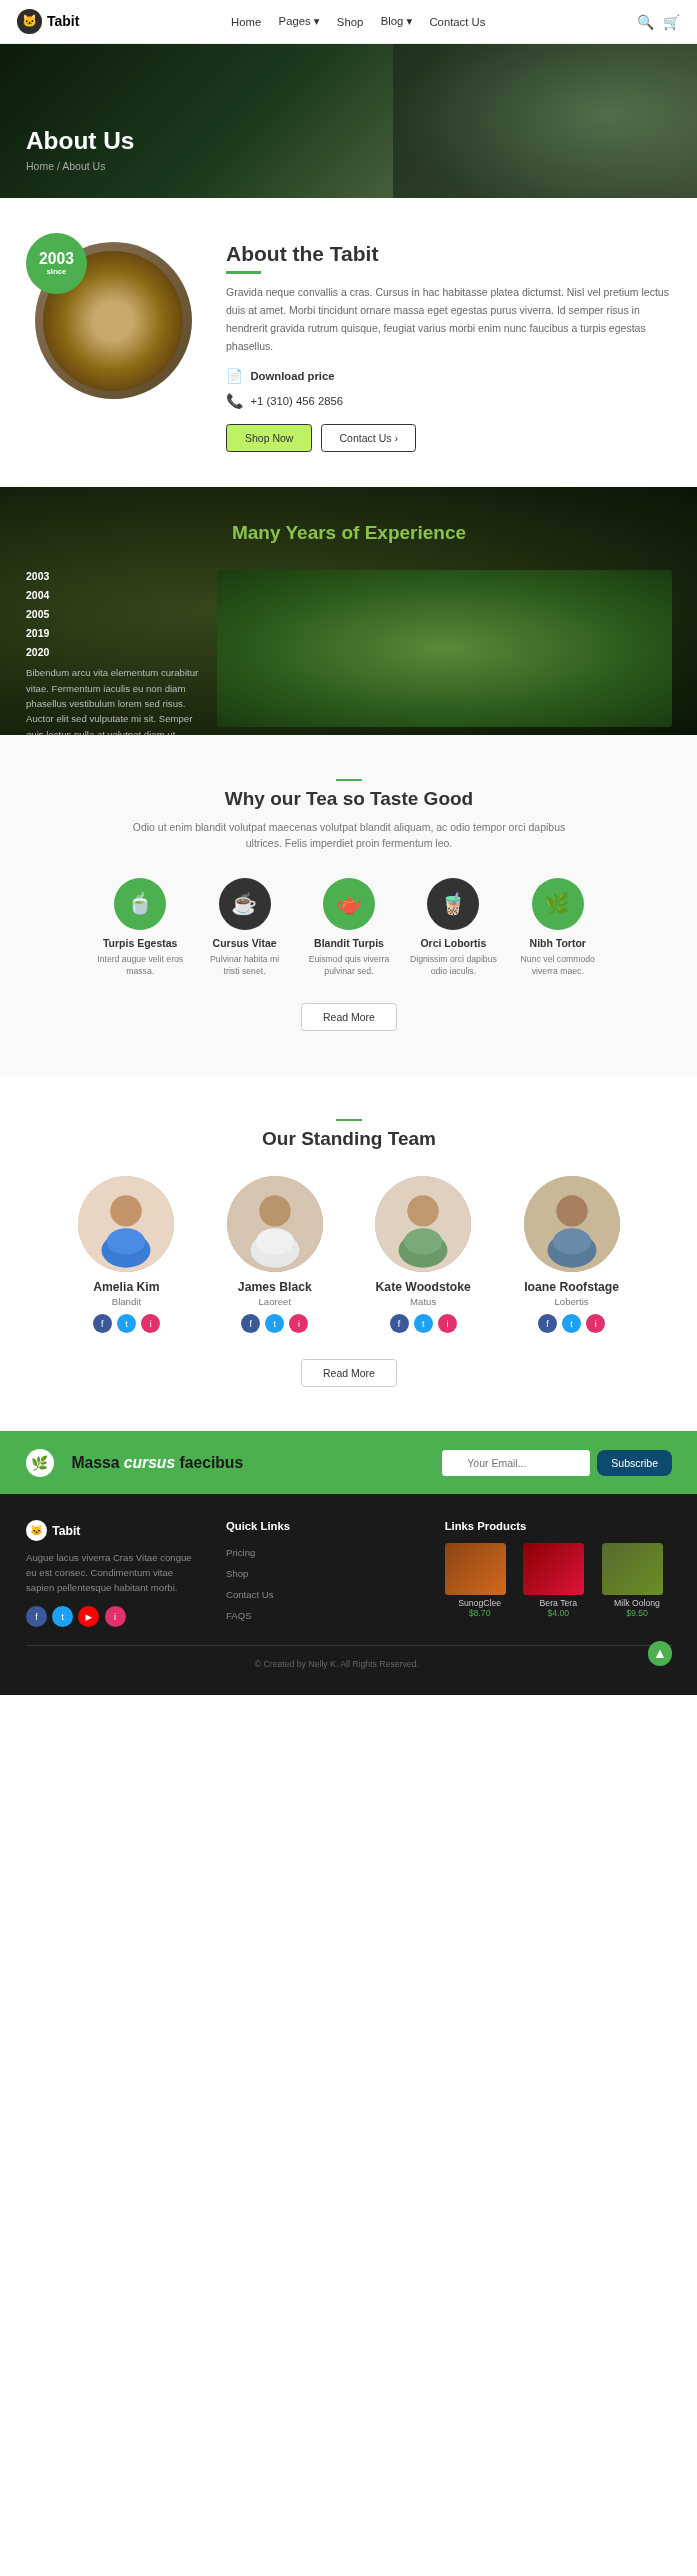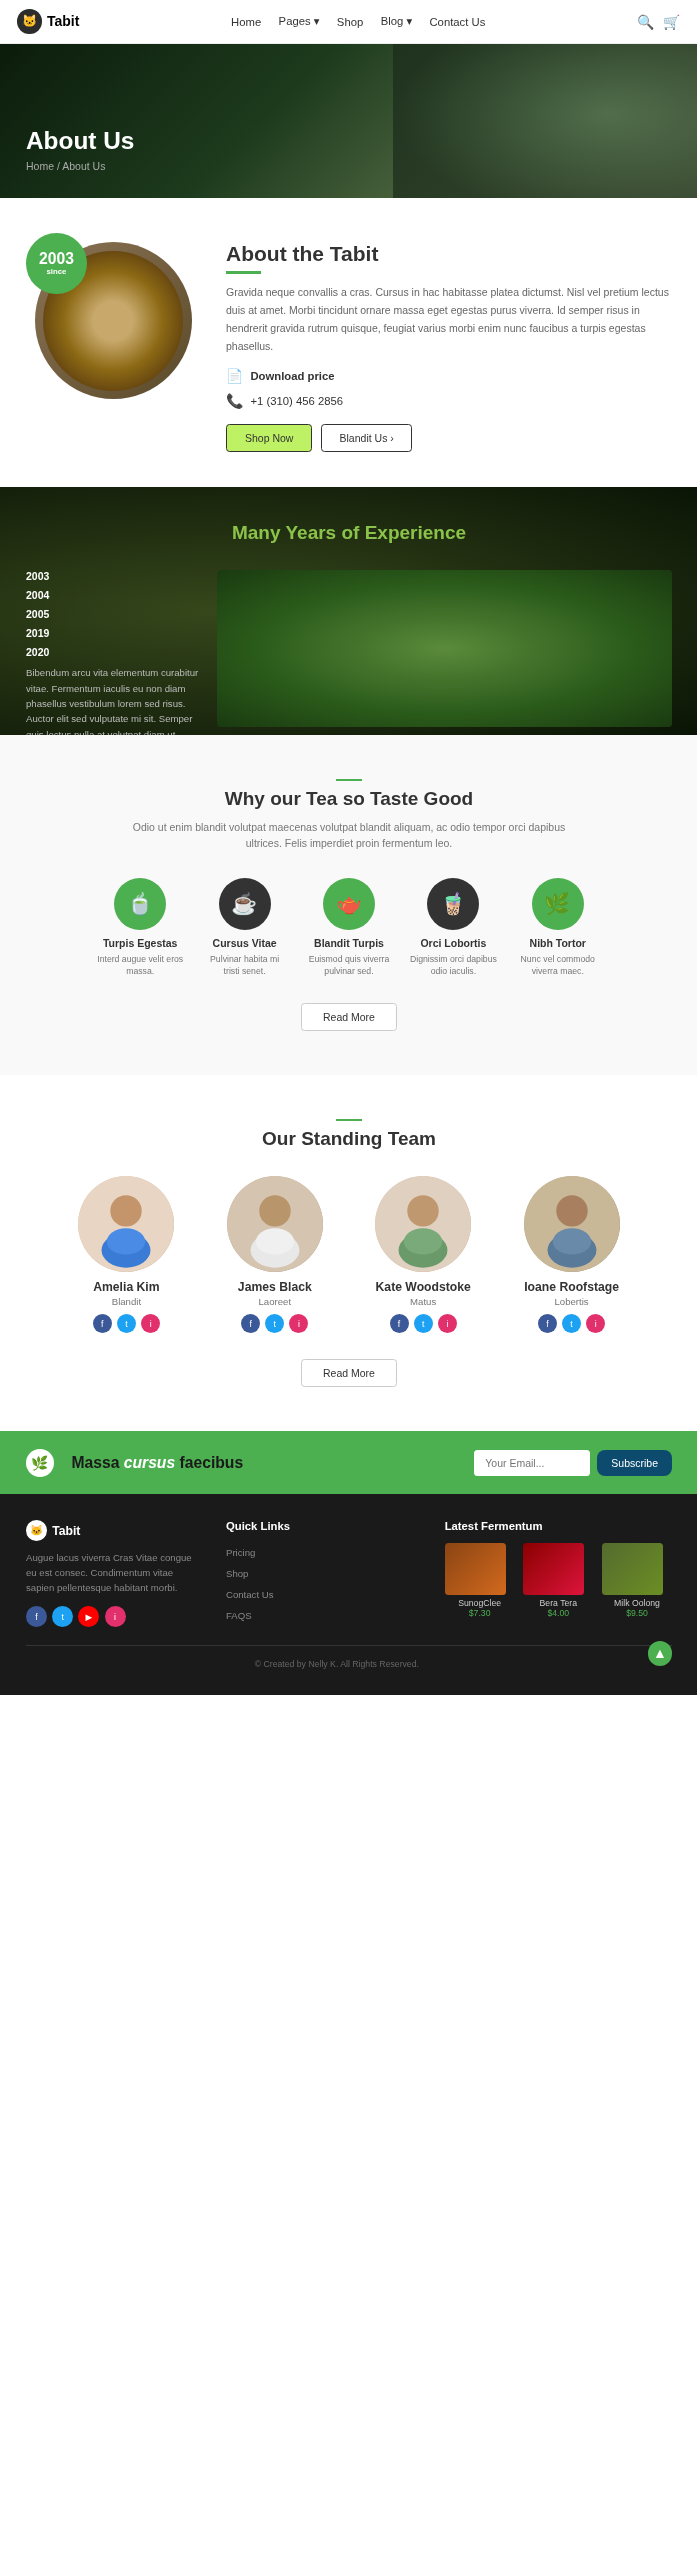--- a/index.html
+++ b/index.html
@@ -157,21 +157,21 @@
     
     .newsletter-section {
       background: #4caf50; padding: 17.4px 26px; display: flex; align-items: center; gap: 17.4px;
     }
     .newsletter-logo { display: flex; align-items: center; gap: 7px; }
     .newsletter-logo-icon { width: 28px; height: 28px; background: #fff; border-radius: 50%; display: flex; align-items: center; justify-content: center; font-size: 14px; }
     .newsletter-text { font-size: 15.7px; font-weight: bold; color: #fff; flex: 1; }
     .newsletter-text em { color: #fff; font-style: italic; }
     .newsletter-text span { color: #1a1a1a; }
     .newsletter-form { display: flex; gap: 7px; align-items: center; }
-    .newsletter-input { padding: 7px 11px; border: none; border-radius: 3.5px; font-size: 10.5px; width: 116px; outline: none; }
+    .newsletter-input { padding: 7px 25px; border: none; border-radius: 3.5px; font-size: 10.5px; width: 148px; outline: none; }
     .newsletter-btn { padding: 7px 14px; background: #0c4a6e; color: #fff; border: none; border-radius: 8px; font-size: 10.5px; cursor: pointer; }
 
     
     .footer { background: #1a1a1a; color: #ccc; padding: 26px; }
     .footer-grid { display: flex; gap: 26px; margin-bottom: 17.4px; }
     .footer-brand { width: 174px; }
     .footer-logo { display: flex; align-items: center; gap: 5.2px; margin-bottom: 8.7px; }
     .footer-logo-icon { width: 21px; height: 21px; background: #fff; border-radius: 50%; display: flex; align-items: center; justify-content: center; font-size: 10.5px; color: #333; }
     .footer-logo-text { color: #fff; font-weight: bold; font-size: 12.2px; }
     .footer-desc { font-size: 9.6px; color: #888; line-height: 1.6; margin-bottom: 10.5px; }
@@ -246,21 +246,21 @@
     <div class="about-download">
       <span class="dl-icon">📄</span>
       <span>Download price</span>
     </div>
     <div class="about-phone">
       <span class="ph-icon">📞</span>
       <span>+1 (310) 456 2856</span>
     </div>
     <div class="about-buttons">
       <button class="btn-shop">Shop Now</button>
-      <button class="btn-contact">Blandit Us ›</button>
+      <button class="btn-contact">Contact Us ›</button>
     </div>
   </div>
 </section>
 
 <section class="experience-section">
   <div class="exp-bg"></div>
   <div class="exp-title"><span>Many Years of</span> <span style="color:#8BC34A">Experience</span></div>
   <div class="exp-content">
     <div class="exp-timeline">
       <div class="exp-year"><span>2003</span></div>
@@ -423,26 +423,26 @@
     <div class="footer-links">
       <h4>Quick Links</h4>
       <ul>
         <li><a>Pricing</a></li>
         <li><a>Shop</a></li>
         <li><a>Contact Us</a></li>
         <li><a>FAQS</a></li>
       </ul>
     </div>
     <div class="footer-products">
-      <h4>Latest Fermentum</h4>
+      <h4>Links Products</h4>
       <div class="product-list">
         <div class="product-card">
           <div class="product-img product-img-1"></div>
           <div class="product-name">SunogClee</div>
-          <div class="product-price">$7.30</div>
+          <div class="product-price">$8.70</div>
         </div>
         <div class="product-card">
           <div class="product-img product-img-2"></div>
           <div class="product-name">Bera Tera</div>
           <div class="product-price">$4.00</div>
         </div>
         <div class="product-card">
           <div class="product-img product-img-3"></div>
           <div class="product-name">Milk Oolong</div>
           <div class="product-price">$9.50</div>

